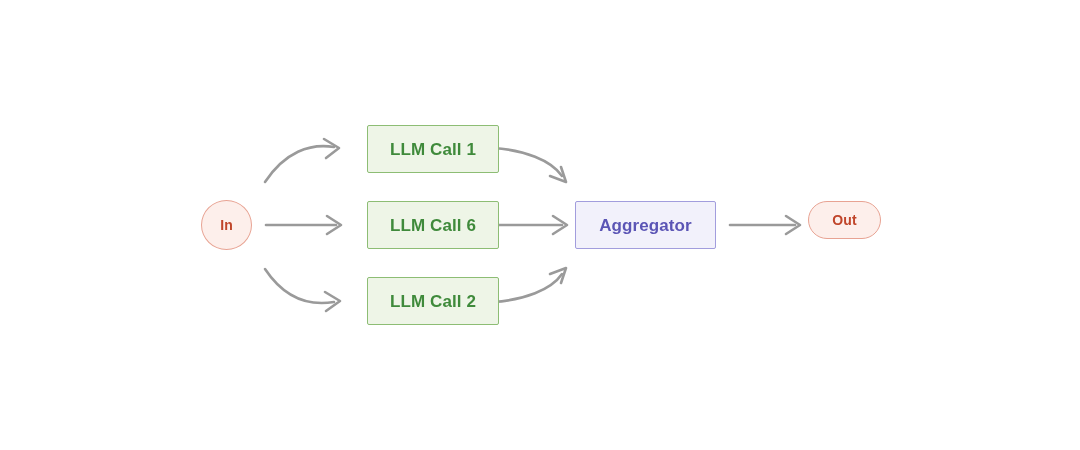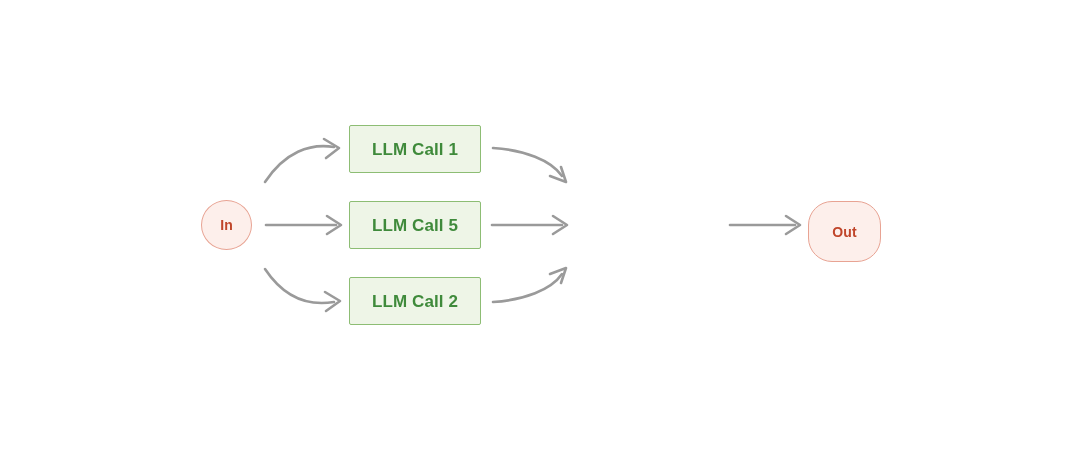--- a/index.html
+++ b/index.html
@@ -48,26 +48,26 @@
     left: 201px;
     top: 200px;
     width: 51px;
     height: 50px;
     border-radius: 50%;
   }
   .node-out {
     left: 808px;
     top: 201px;
     width: 73px;
-    height: 61px;
+    height: 38px;
     border-radius: 24px;
   }
   
   .node-llm {
-    left: 349px;
+    left: 367px;
     width: 132px;
     height: 48px;
     background: #eef5e7;
     border: 1.3px solid #8dbd74;
     border-radius: 2px;
     color: #3f8a3b;
     font-size: 17px;
     font-weight: bold;
     letter-spacing: 0.1px;
   }
@@ -136,25 +136,28 @@
 
   <div class="node node-terminal node-in">
     <span>In</span>
   </div>
 
   <div class="node node-llm llm-row-1">
     <span>LLM Call 1</span>
   </div>
 
   <div class="node node-llm llm-row-2">
-    <span>LLM Call 5</span>
+    <span>LLM Call 6</span>
   </div>
 
   <div class="node node-llm llm-row-3">
     <span>LLM Call 2</span>
   </div>
 
+  <div class="node node-aggregator">
+    <span>Aggregator</span>
+  </div>
 
   <div class="node node-terminal node-out">
     <span>Out</span>
   </div>
 
 </div>
 
 </body></html>

